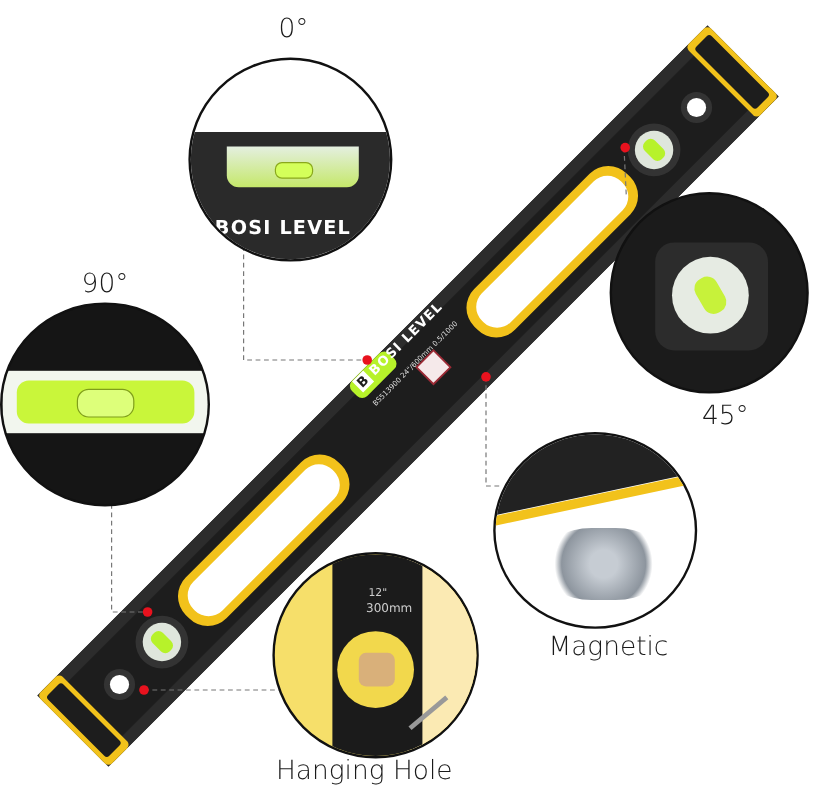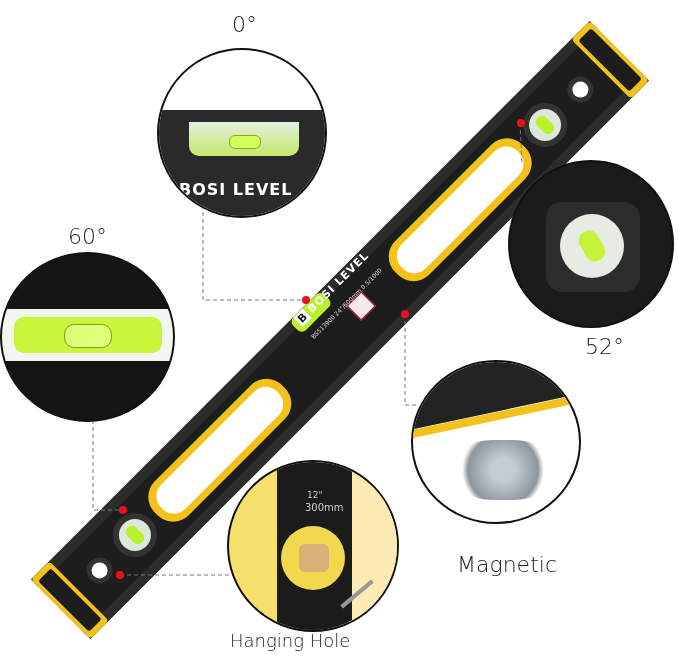--- a/index.html
+++ b/index.html
@@ -72,43 +72,43 @@
 <div class="dot" style="left:116px; top:571px;"></div>
 
 <div class="label" style="left:232px; top:12px; font-size:22px;">0°</div>
 <div class="circle" style="left:157px; top:48px; width:170px; height:170px;">
   <div class="abs" style="left:-10px; top:60px; width:190px; height:120px; background:#2a2a2a;"></div>
   <div class="abs" style="left:30px; top:72px; width:110px; height:34px; border-radius:0 0 10px 10px; background:linear-gradient(#e4efe0,#c5e86a);"></div>
   <div class="abs" style="left:70px; top:85px; width:30px; height:12px; border-radius:6px; background:#d4ff5a; border:1px solid #8aa81c;"></div>
   <div class="abs" style="left:20px; top:130px; color:#fff; font-weight:bold; font-size:16px; letter-spacing:1px;">BOSI LEVEL</div>
 </div>
 
-<div class="label" style="left:68px; top:224px; font-size:22px;">60°</div>
+<div class="label" style="left:68px; top:224px; font-size:22px;">90°</div>
 <div class="circle" style="left:0px; top:252px; width:175px; height:170px; background:#151515;">
   <div class="abs" style="left:0px; top:55px; width:175px; height:52px; background:#f2f6ee;"></div>
   <div class="abs" style="left:12px; top:63px; width:148px; height:36px; border-radius:10px; background:#c9f63a;"></div>
   <div class="abs" style="left:62px; top:70px; width:46px; height:22px; border-radius:10px; border:1px solid #7f9e1a; background:#ddff7a;"></div>
 </div>
 
 <div class="circle" style="left:508px; top:160px; width:166px; height:168px; background:#1b1b1b;">
   <div class="abs" style="left:36px; top:40px; width:94px; height:90px; border-radius:16px; background:#2c2c2c;"></div>
   <div class="abs" style="left:50px; top:52px; width:64px; height:64px; border-radius:50%; background:#e6ebe3;"></div>
   <div class="abs" style="left:72px; top:68px; width:20px; height:32px; border-radius:9px; background:#c7f23a; transform:rotate(-30deg);"></div>
 </div>
-<div class="label" style="left:585px; top:334px; font-size:22px;">52°</div>
+<div class="label" style="left:585px; top:334px; font-size:22px;">45°</div>
 
 <div class="circle" style="left:411px; top:360px; width:170px; height:164px; background:#ffffff;">
   <div class="abs" style="left:-20px; top:0px; width:220px; height:70px; background:#222; transform:rotate(-12deg); transform-origin:left top;"></div>
   <div class="abs" style="left:-10px; top:70px; width:210px; height:8px; background:#f2c21b; transform:rotate(-12deg); transform-origin:left top;"></div>
   <div class="abs" style="left:40px; top:78px; width:100px; height:60px; border-radius:40%; background:radial-gradient(circle,#c6ccd3 20%,#8d959e 60%,transparent 70%);"></div>
 </div>
-<div class="label" style="left:457px; top:527px; font-size:22px;margin-top:25px;">Magnetic</div>
+<div class="label" style="left:457px; top:527px; font-size:22px;">Magnetic</div>
 
 <div class="circle" style="left:227px; top:460px; width:172px; height:172px; background:#f6df6a;">
   <div class="abs" style="left:110px; top:0; width:70px; height:172px; background:#fbeab3;"></div>
   <div class="abs" style="left:48px; top:0; width:75px; height:172px; background:#1b1b1b;"></div>
   <div class="abs" style="left:78px; top:28px; color:#ccc; font-size:9px;">12"</div>
   <div class="abs" style="left:76px; top:40px; color:#ccc; font-size:10px;">300mm</div>
   <div class="abs" style="left:52px; top:64px; width:64px; height:64px; border-radius:50%; background:#f2d84c;"></div>
   <div class="abs" style="left:70px; top:82px; width:30px; height:28px; border-radius:6px; background:#d9b07a;"></div>
   <div class="abs" style="left:108px; top:130px; width:40px; height:4px; background:#999; transform:rotate(-40deg);"></div>
 </div>
-<div class="label" style="left:230px; top:630px; font-size:18px;">Hanging Hole</div>
+<div class="label" style="left:230px; top:630px; font-size:22px;">Hanging Hole</div>
 
 </body></html>

